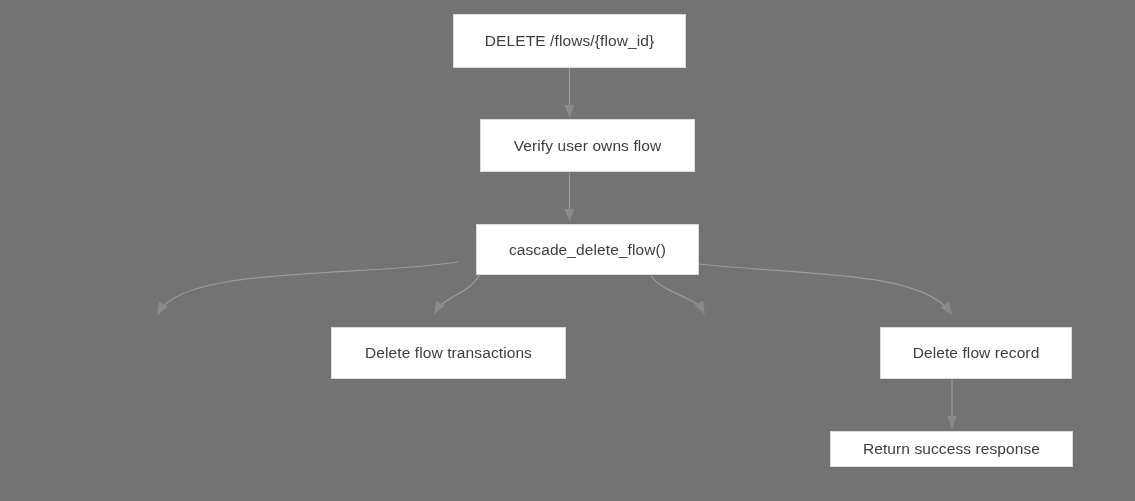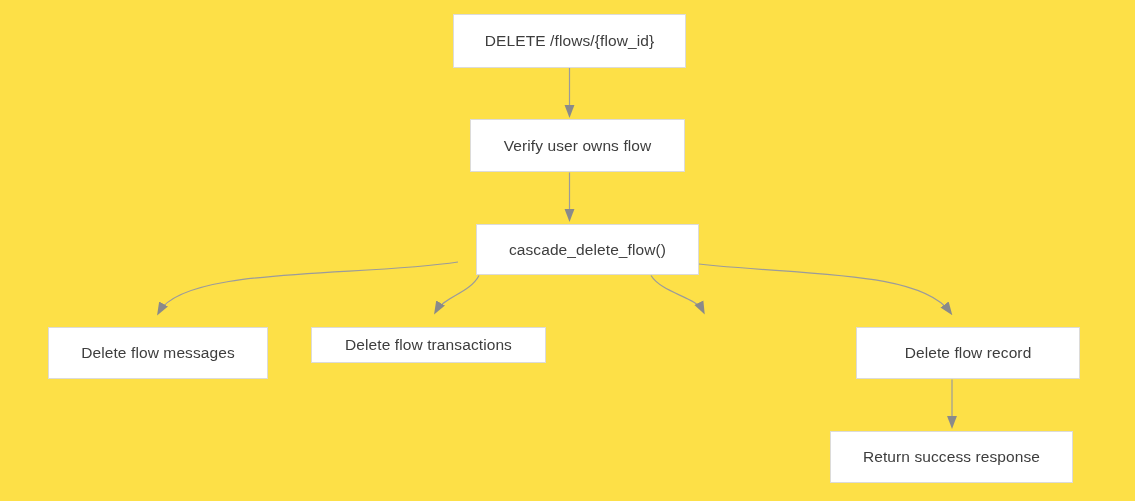--- a/index.html
+++ b/index.html
@@ -5,21 +5,21 @@
   html, body {
     margin: 0;
     padding: 0;
     background: #f0efed;
     font-family: "Liberation Sans", "DejaVu Sans", sans-serif;
   }
   .canvas {
     position: relative;
     width: 1135px;
     height: 501px;
-    background: #fde047;
+    background: #737373;
     overflow: hidden;
   }
   .edges {
     position: absolute;
     left: 0;
     top: 0;
     width: 1135px;
     height: 501px;
     pointer-events: none;
   }
@@ -59,38 +59,35 @@
     <path class="edge" d="M 479 275.5 C 470 293 444 297 436 311" marker-end="url(#arrow)"></path>
     <path class="edge" d="M 651 275.5 C 662 293 696 297 703 311" marker-end="url(#arrow)"></path>
     <path class="edge" d="M 681 262 C 788 276 918 268 950 312" marker-end="url(#arrow)"></path>
     <path class="edge" d="M 952 379.5 L 952 425" marker-end="url(#arrow)"></path>
   </svg>
 
   <div class="node" style="left:453px; top:14px;  width:233px; height:54px">
     <span>DELETE /flows/{flow_id}</span>
   </div>
 
-  <div class="node" style="left:470px; top:119px; width:215px; height:53px">
+  <div class="node" style="left:480px; top:119px; width:215px; height:53px">
     <span>Verify user owns flow</span>
   </div>
 
   <div class="node" style="left:476px; top:224px; width:223px; height:51px">
     <span>cascade_delete_flow()</span>
   </div>
 
-  <div class="node" style="left:48px;  top:327px; width:220px; height:52px">
-    <span>Delete flow messages</span>
-  </div>
 
-  <div class="node" style="left:311px; top:327px; width:235px; height:36px">
+  <div class="node" style="left:331px; top:327px; width:235px; height:52px">
     <span>Delete flow transactions</span>
   </div>
 
 
-  <div class="node" style="left:856px; top:327px; width:224px; height:52px">
+  <div class="node" style="left:880px; top:327px; width:192px; height:52px">
     <span>Delete flow record</span>
   </div>
 
-  <div class="node" style="left:830px; top:431px; width:243px; height:52px">
+  <div class="node" style="left:830px; top:431px; width:243px; height:36px">
     <span>Return success response</span>
   </div>
 
 </div>
 
 </body></html>

